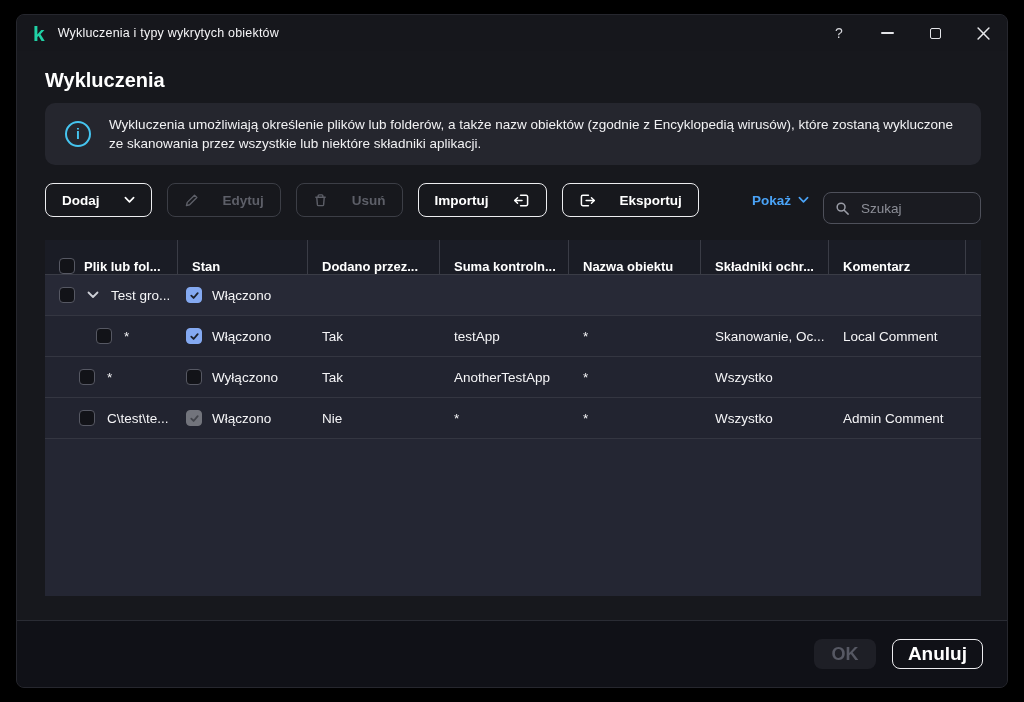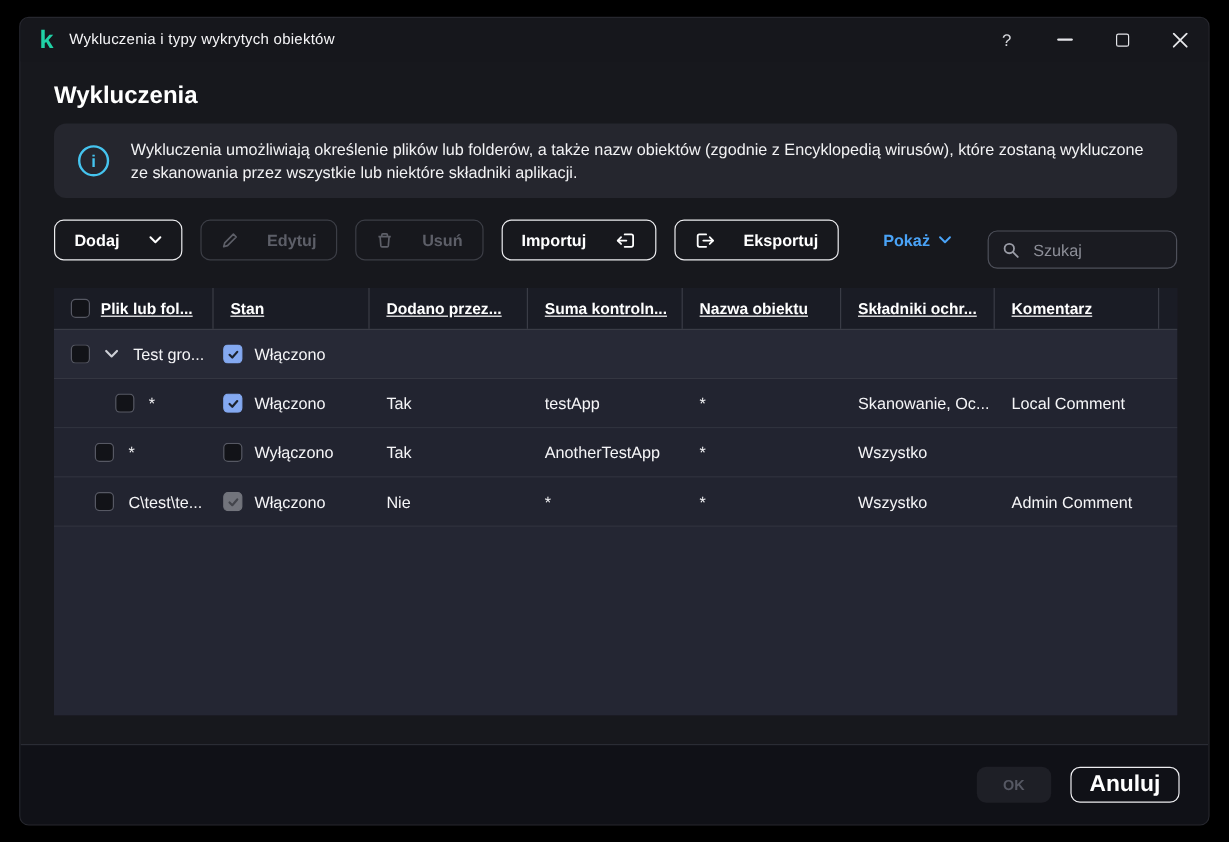--- a/index.html
+++ b/index.html
@@ -16,46 +16,46 @@
   .content{padding:0 28px;}
   h1{margin:16px 0 10px;font-size:20px;line-height:26px;color:#fff;font-weight:700;}
   .banner{width:936px;height:62px;box-sizing:border-box;background:#25262e;border-radius:10px;display:flex;align-items:center;padding:0 20px;gap:18px;}
   .info-icon{flex:0 0 auto;width:26px;height:26px;border:2px solid #45c4ef;border-radius:50%;box-sizing:border-box;display:grid;place-items:center;color:#45c4ef;font-size:14px;font-weight:700;font-style:normal;}
   .banner p{margin:0;font-size:13.5px;line-height:19px;color:#f2f2f4;max-width:860px;}
   
   .toolbar{margin-top:18px;width:936px;display:flex;align-items:center;height:34px;}
   .btn-group{display:flex;align-items:center;gap:15px;}
   .btn{height:34px;box-sizing:border-box;border-radius:8px;border:1.5px solid #ededf0;background:transparent;color:#fff;font-weight:700;font-size:13.5px;padding:0 16px;display:inline-flex;align-items:center;gap:24px;font-family:inherit;cursor:pointer;}
   .btn.disabled{border-color:#3c3e46;color:#5d5f68;cursor:default;}
-  .toolbar-right{margin-left:auto;display:flex;align-items:center;gap:30px;}
+  .toolbar-right{margin-left:auto;display:flex;align-items:center;gap:14px;}
   .show-link{display:inline-flex;align-items:center;gap:7px;color:#4aa3f7;font-weight:700;font-size:13.5px;cursor:pointer;}
   .search{width:158px;height:32px;box-sizing:border-box;border:1px solid #4e505a;border-radius:8px;background:#1a1b21;display:flex;align-items:center;padding:0 11px;gap:9px;margin-top:16px;}
   .search input{flex:1;min-width:0;background:transparent;border:none;outline:none;color:#fff;font-size:13.5px;font-family:inherit;}
   .search input::placeholder{color:#8d8f98;}
   
   .table{margin-top:23px;width:936px;height:356px;background:#242633;display:flex;flex-direction:column;}
   .grid-row{display:grid;grid-template-columns:133px 130px 132px 129px 132px 128px 137px 1fr;}
   .thead{height:34px;background:#1a1c25;border-bottom:1px solid #3a3c46;color:#fff;font-size:13px;font-weight:700;}
-  .thead .cell{display:flex;align-items:center;padding-left:14px;border-right:1px solid #3a3c46;gap:9px;text-decoration:underline;}
+  .thead .cell{display:flex;align-items:flex-end;padding-left:14px;border-right:1px solid #3a3c46;gap:9px;}
   .thead .cell.last{border-right:none;}
   .trow{height:41px;box-sizing:border-box;border-bottom:1px solid #343641;background:#222430;color:#f5f5f7;font-size:13.5px;align-items:center;}
   .trow.group{background:#272936;}
   .trow .cell{display:flex;align-items:center;padding-left:14px;gap:12px;overflow:hidden;white-space:nowrap;}
   .trow .cell.stan{padding-left:8px;gap:10px;}
   .cell.ind-child{padding-left:51px;}
   .cell.ind-top{padding-left:34px;}
   .tbody-empty{flex:1;background:#242633;}
   
   .cb{flex:0 0 auto;width:16px;height:16px;border-radius:4px;background:#121318;border:1.5px solid #565863;box-sizing:border-box;display:grid;place-items:center;cursor:pointer;}
   .cb.checked{background:#84a9f1;border-color:#84a9f1;}
   .cb.checked.off{background:#72747c;border-color:#72747c;}
   .chev{display:grid;place-items:center;color:#cdcfd6;cursor:pointer;}
   
   .footer{position:absolute;left:0;bottom:0;width:100%;height:67px;box-sizing:border-box;background:#101117;border-top:1px solid #2a2c34;display:flex;align-items:center;justify-content:flex-end;padding-right:24px;gap:16px;}
-  .btn-ok{width:62px;height:30px;border:none;border-radius:8px;background:#1e1f26;color:#565863;font-weight:700;font-size:12px;font-family:inherit;cursor:default;}
+  .btn-ok{width:62px;height:30px;border:none;border-radius:8px;background:#1e1f26;color:#565863;font-weight:700;font-size:18px;font-family:inherit;cursor:default;}
   .btn-cancel{height:30px;padding:0 15px;border:1.5px solid #ededf0;border-radius:8px;background:transparent;color:#fff;font-weight:700;font-size:19px;font-family:inherit;cursor:pointer;}
 </style>
 </head>
 <body>
 
 <div class="window">
 
   <div class="titlebar">
     <span class="logo">k</span>
     <span class="win-title">Wykluczenia i typy wykrytych obiektów</span>

